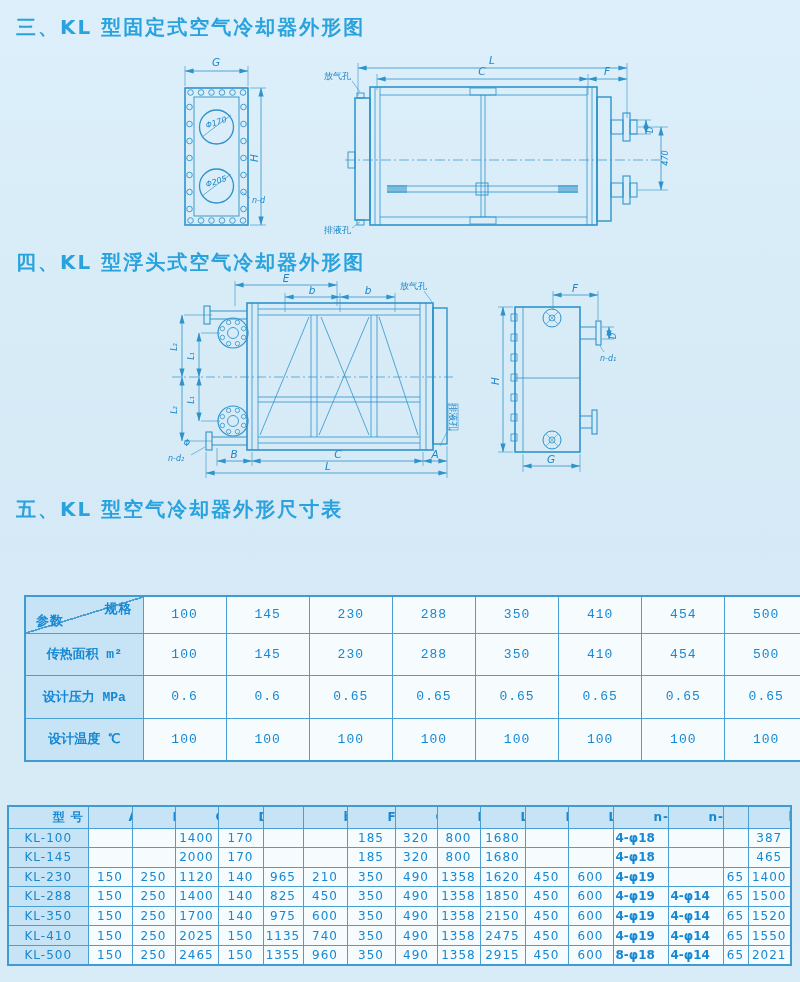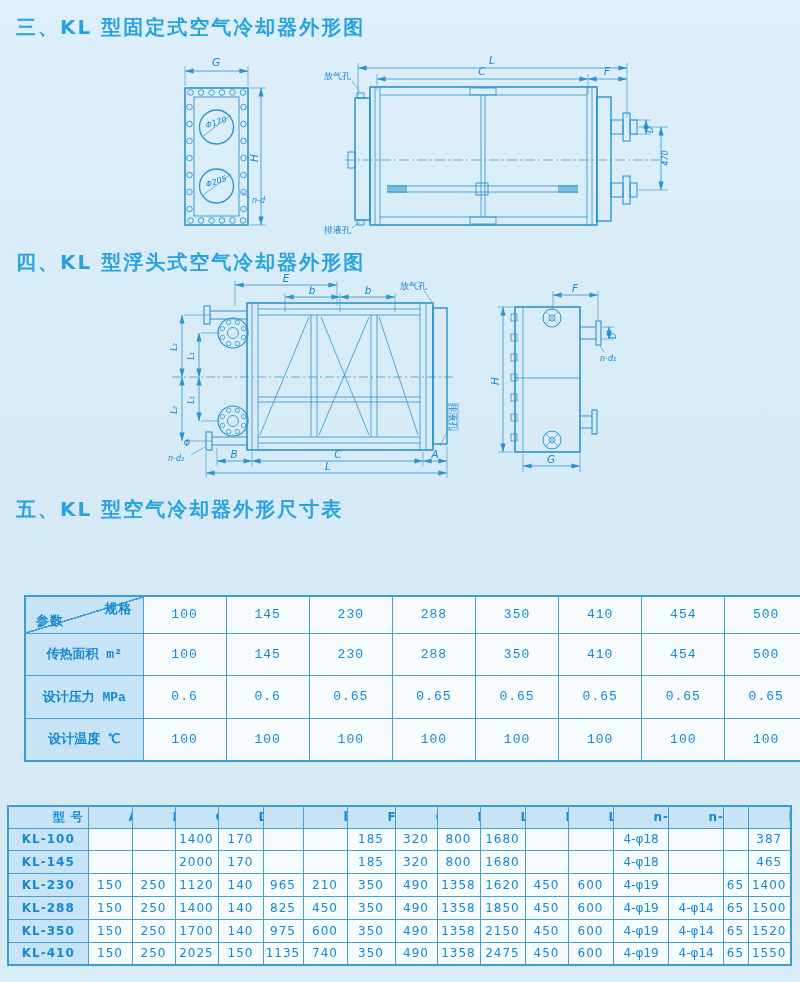--- a/index.html
+++ b/index.html
@@ -21,22 +21,22 @@
       width:785px;border:2px solid var(--line2);color:var(--ink);}
   #table1{left:24px;top:595px;height:167px;font-size:13px;font-family:Liberation Mono, monospace;}
   #table2{left:7px;top:805px;height:161px;font-size:12px;}
   .dim-table td,.dim-table th{border:1px solid var(--line);text-align:center;
       padding:0;background:var(--cell);overflow:hidden;white-space:nowrap;
       font-weight:normal;letter-spacing:1px;}
   #table1 thead tr{height:37px;} #table1 tbody tr{height:21.6px;}
   #table2 thead tr{height:22px;} #table2 tbody tr{height:17.3px;}
   #table1 td.lbl{background:var(--head);font-weight:bold;letter-spacing:0;font-size:13px;}
   #table2 thead th{background:var(--head);font-weight:bold;padding-left:40px;}
-  #table2 td.mdl{background:var(--head);font-weight:bold;}
-  #table2 td.ljust{text-align:left;padding-left:10px;letter-spacing:0;}
+  #table2 td.mdl{background:var(--head);font-weight:normal;}
+  #table2 td.ljust{text-align:left;padding-left:2px;letter-spacing:0;font-weight:bold;}
   th.corner{position:relative;background:
       linear-gradient(to bottom right,transparent calc(50% - .8px),var(--line) calc(50% - .8px),
       var(--line) calc(50% + .8px),transparent calc(50% + .8px)),var(--head);}
   th.corner .c-top{position:absolute;top:3px;right:10px;font-weight:bold;font-size:13px;}
   th.corner .c-bot{position:absolute;bottom:3px;left:10px;font-weight:bold;font-size:13px;}
 </style>
 </head>
 <body>
 
 <div class="page">
@@ -506,16 +506,35 @@
           <td>490</td>
           <td>1358</td>
           <td>2475</td>
           <td>450</td>
           <td>600</td>
           <td class="ljust">4-φ19</td>
           <td class="ljust">4-φ14</td>
           <td>65</td>
           <td>1550</td>
         </tr>
+        <tr>
+          <td class="mdl">KL-500</td>
+          <td>150</td>
+          <td>250</td>
+          <td>2465</td>
+          <td>150</td>
+          <td>1355</td>
+          <td>960</td>
+          <td>350</td>
+          <td>490</td>
+          <td>1358</td>
+          <td>2915</td>
+          <td>450</td>
+          <td>600</td>
+          <td class="ljust">8-φ18</td>
+          <td class="ljust">4-φ14</td>
+          <td>65</td>
+          <td>2021</td>
+        </tr>
       </tbody>
   </table>
 
 </div>
 
 </body></html>

